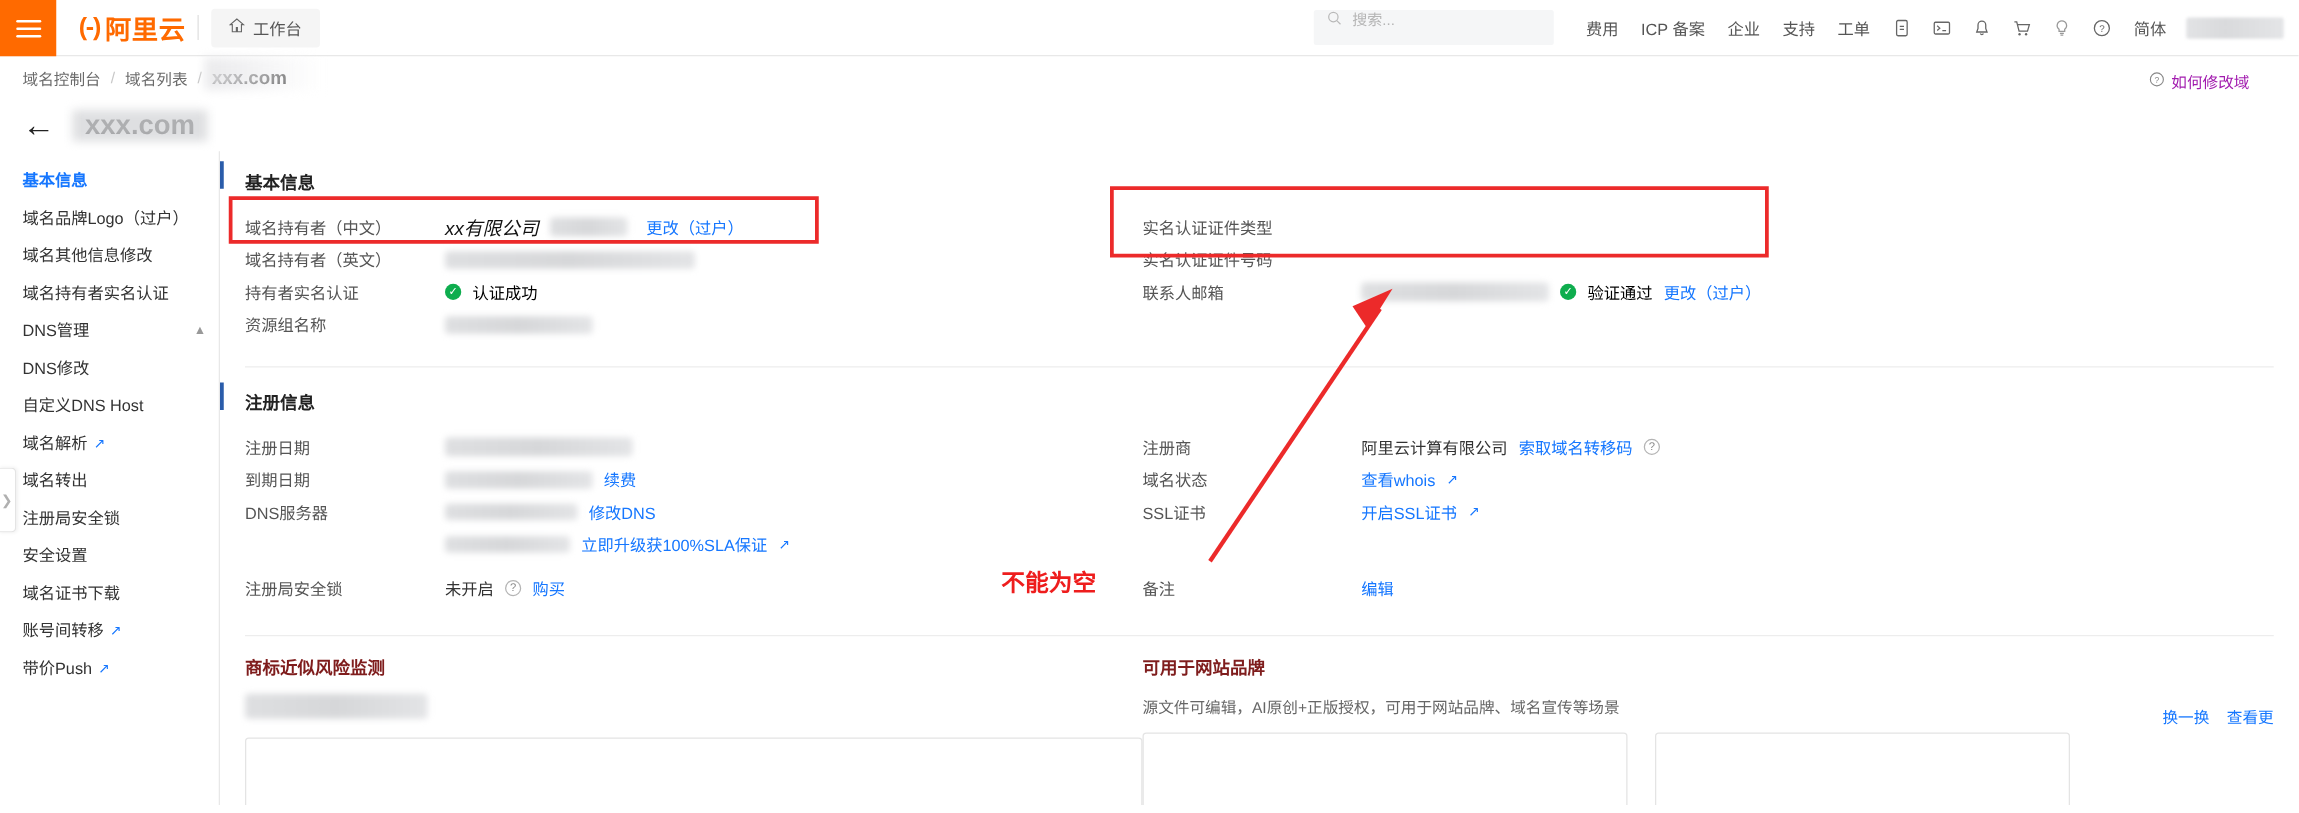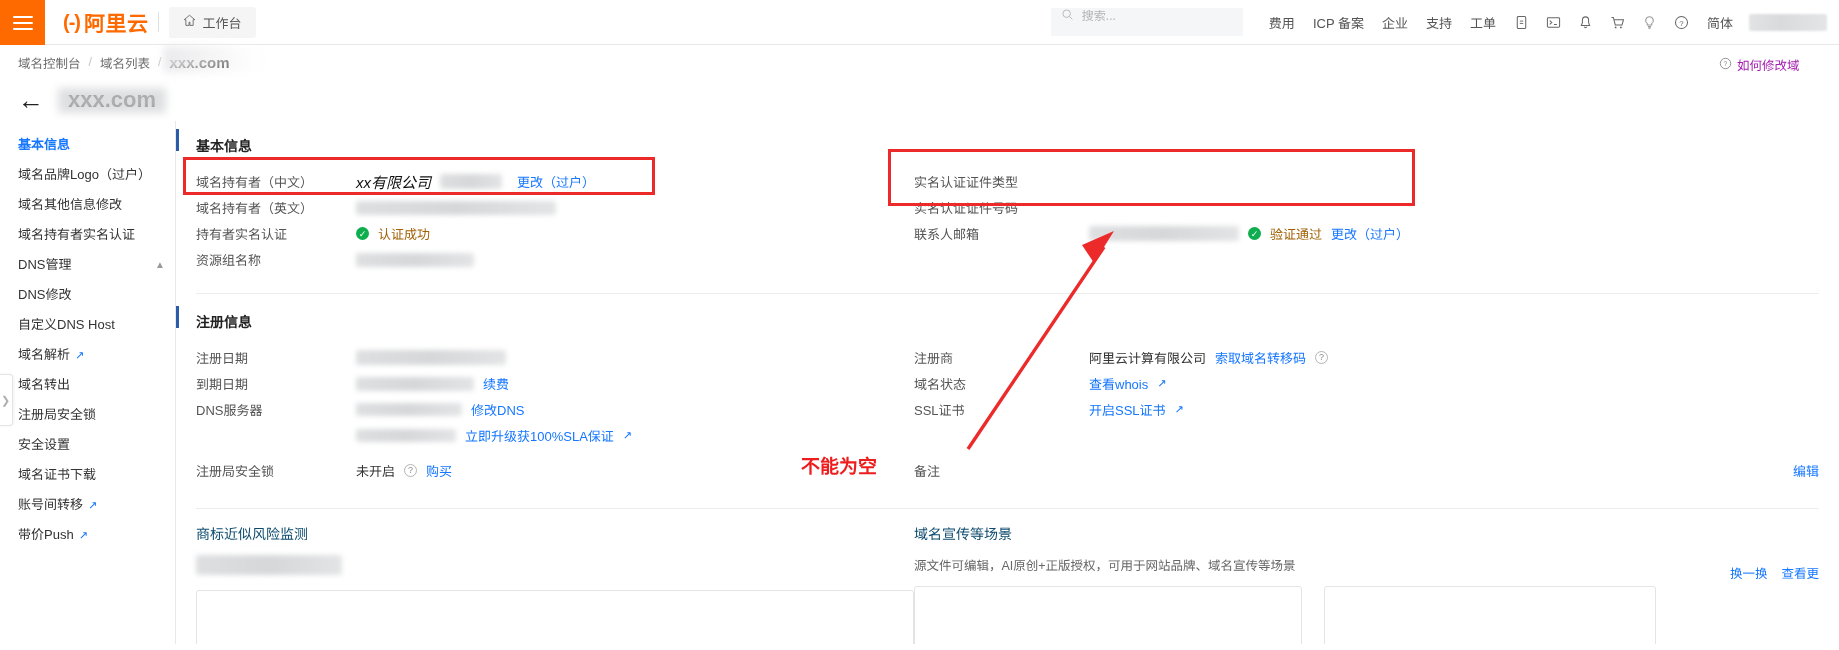--- a/index.html
+++ b/index.html
@@ -214,21 +214,21 @@
   .blur.b5 { width: 96px; height: 13px; }
   .blur.b6 { width: 90px; height: 13px; }
   .blur.b7 { width: 150px; height: 15px; }
   .blur.b8 { width: 146px; height: 20px; }
   .ok-ico {
     width: 13px; height: 13px; border-radius: 50%;
     background: #0ead4e; color: #fff; font-size: 9px;
     display: inline-flex; align-items: center; justify-content: center;
     flex: 0 0 13px;
   }
-  .green { color: #a16207; }
+  .green { color: #000000; }
   .qmark {
     display: inline-flex; align-items: center; justify-content: center;
     width: 13px; height: 13px; border-radius: 50%;
     border: 1px solid #b4b4b4; color: #8a8a8a;
     font-size: 9px; line-height: 1;
   }
   .hr { height: 1px; background: #ededed; margin: 10px 20px 0 20px; }
 
   
   .redbox {
@@ -242,21 +242,21 @@
     position: absolute;
     color: #ee1d1d; font-size: 19px; font-weight: bold;
     white-space: nowrap;
   }
   .arrow-svg { position: absolute; pointer-events: none; }
 
   
   .bottom-grid { display: flex; padding: 14px 20px 0 20px; }
   .bcol { width: 718px; flex: 0 0 718px; position: relative; }
   .bcol.right { flex: 1 1 auto; width: auto; }
-  .bottom-title { font-size: 14px; font-weight: normal; color: #0c4a6e; margin-bottom: 12px; }
+  .bottom-title { font-size: 14px; font-weight: bold; color: #7f1d1d; margin-bottom: 12px; }
   .logo-desc { font-size: 12.5px; color: #666; }
   .logo-actions {
     position: absolute; right: 0; top: 40px;
     display: flex; gap: 14px; font-size: 12.5px;
   }
   .tile-row { display: flex; gap: 22px; margin-top: 12px; }
   .tile { height: 70px; border: 1px solid #e4e4e4; border-radius: 3px; background:#fff; }
   .tile.t1 { width: 820px; }
   .tile.t2 { width: 388px; }
   .tile.t3 { width: 332px; }
@@ -555,42 +555,42 @@
               <span class="ext-ico">↗</span>
             </div>
           </div>
           <div class="row">
             <div class="lbl w180">SSL证书</div>
             <div class="val">
               <span class="link">开启SSL证书</span>
               <span class="ext-ico">↗</span>
             </div>
           </div>
-          <div class="row" style="margin-top:36px;justify-content:space-between;">
+          <div class="row" style="margin-top:36px;">
             <div class="lbl w180">备注</div>
             <div class="val">
               <span class="link">编辑</span>
             </div>
           </div>
         </div>
       </div>
     </div>
 
     <div class="hr" style="margin-top:14px;"></div>
 
     <div class="bottom-grid">
       <div class="bcol">
         <div class="bottom-title">商标近似风险监测</div>
         <div class="blur b8"></div>
         <div class="tile-row">
           <div class="tile t1"></div>
         </div>
       </div>
       <div class="bcol right">
-        <div class="bottom-title">域名宣传等场景</div>
+        <div class="bottom-title">可用于网站品牌</div>
         <div class="logo-desc">源文件可编辑，AI原创+正版授权，可用于网站品牌、域名宣传等场景</div>
         <div class="logo-actions">
           <span class="link">换一换</span>
           <span class="link">查看更</span>
         </div>
         <div class="tile-row">
           <div class="tile t2"></div>
           <div class="tile t3"></div>
         </div>
       </div>

